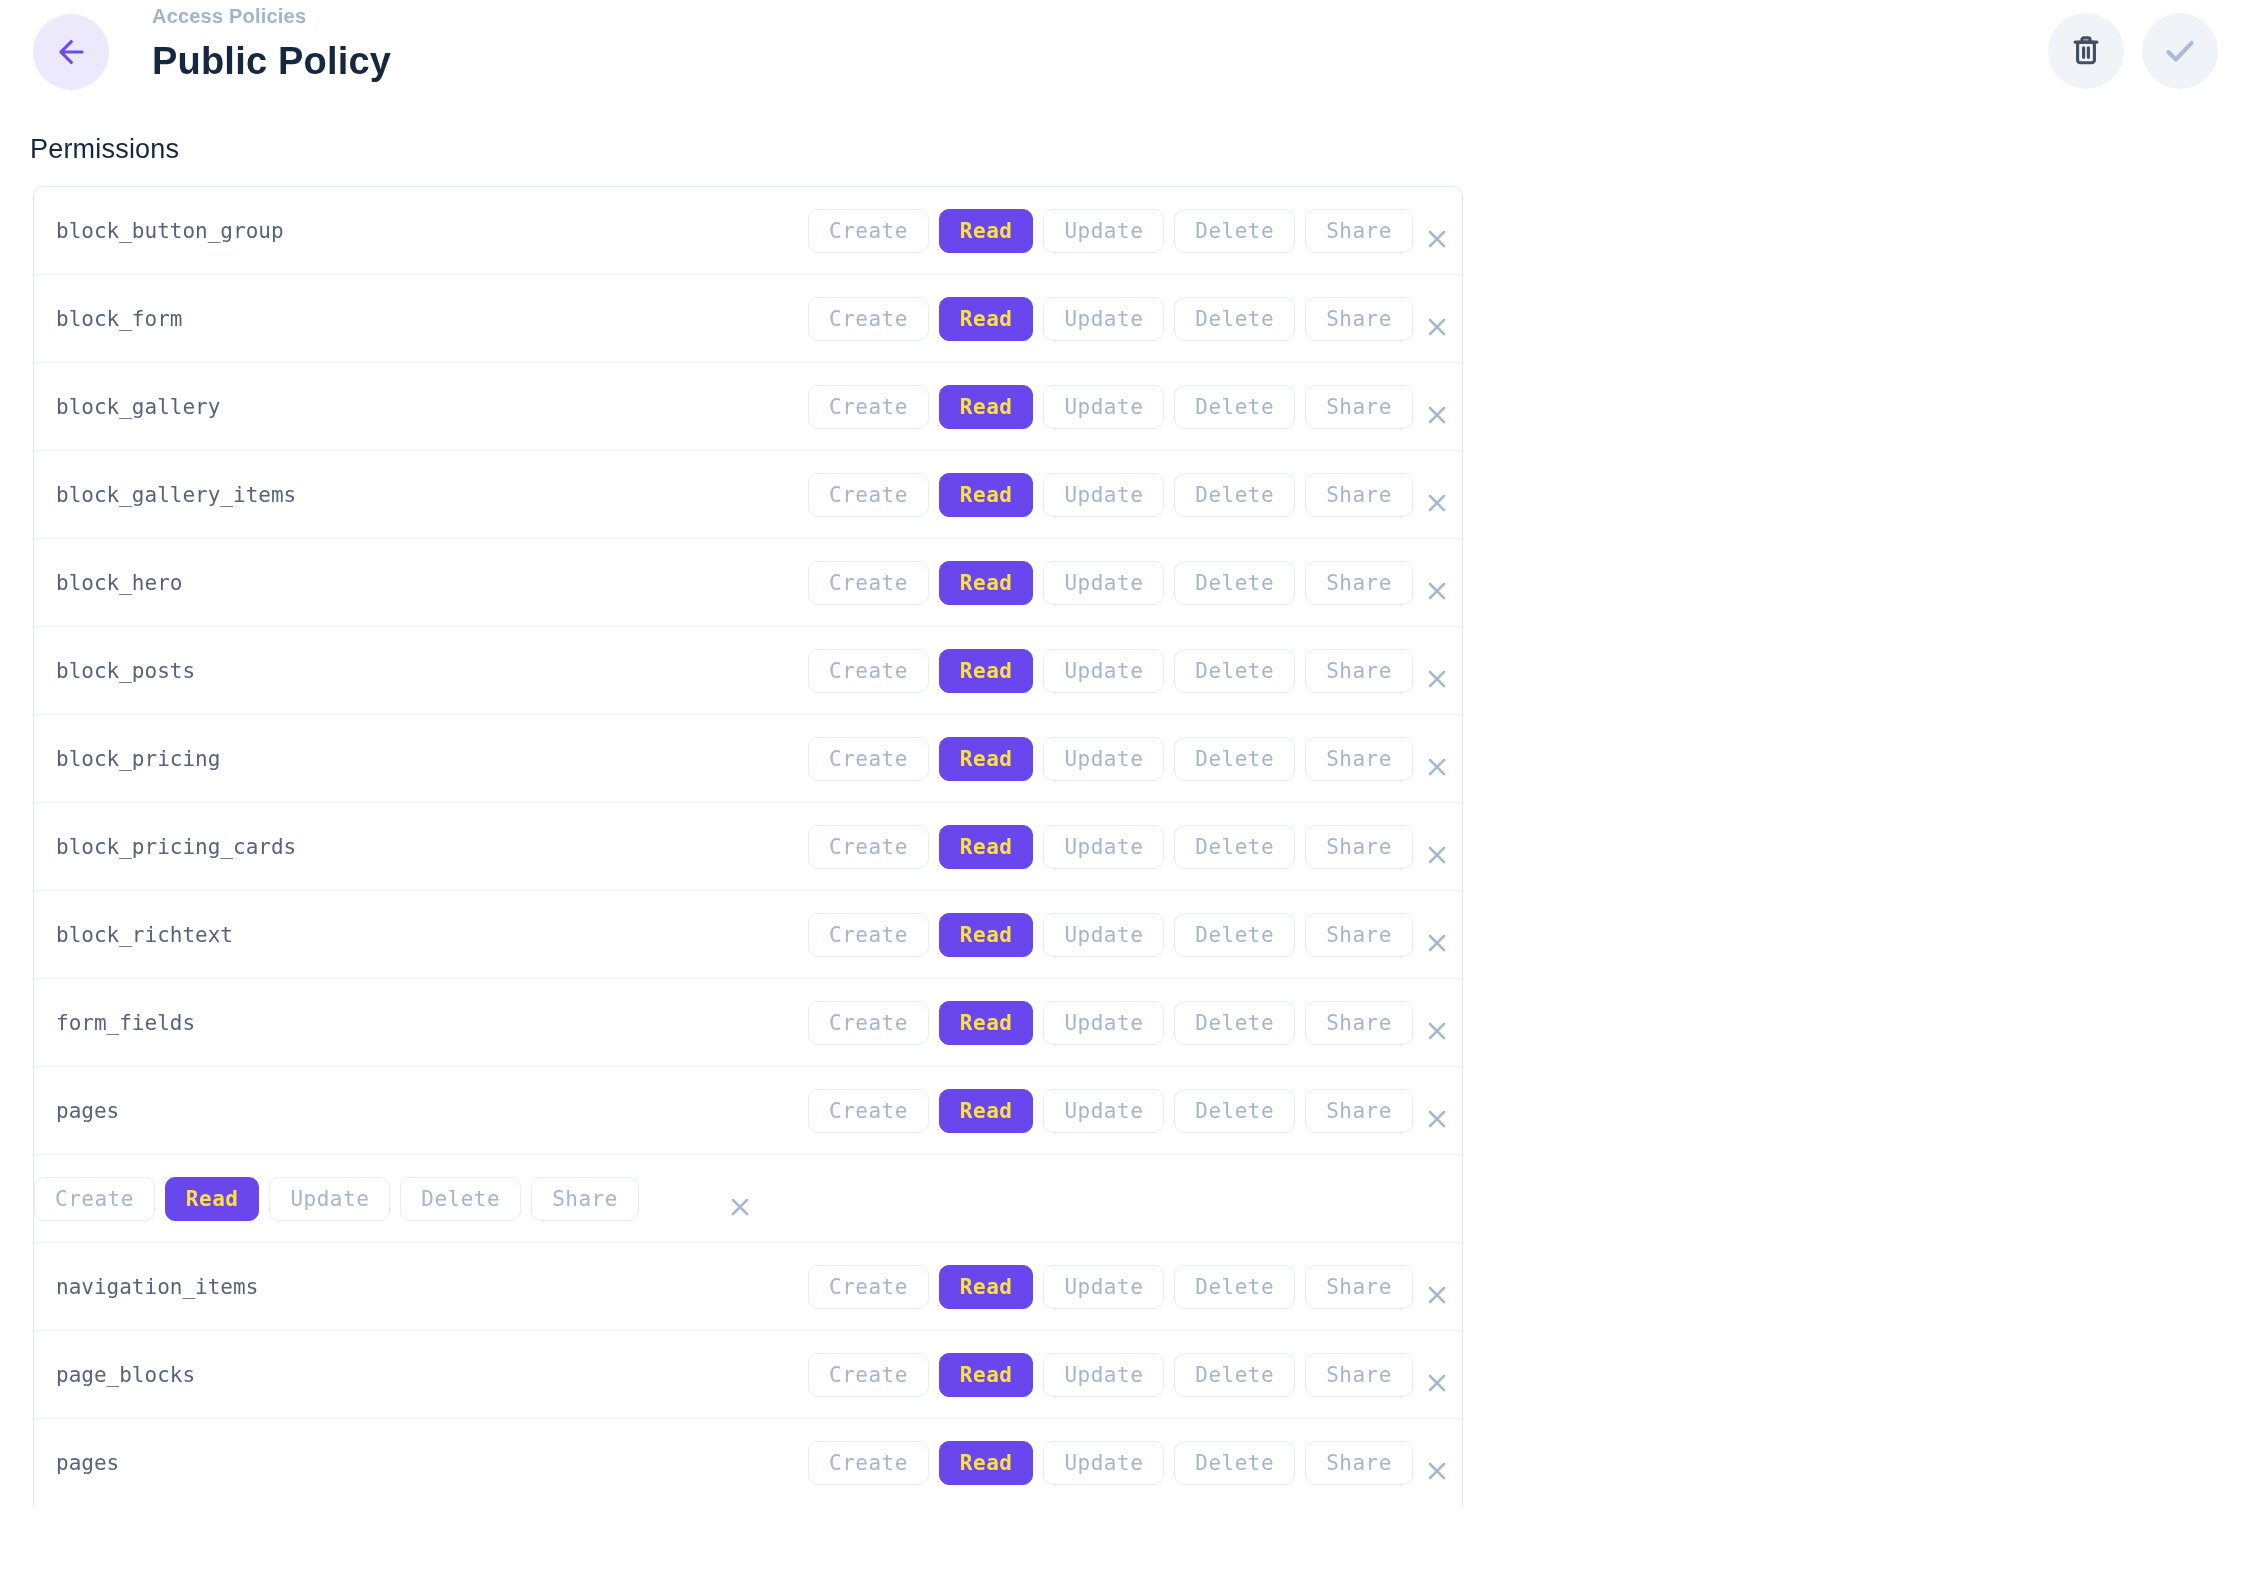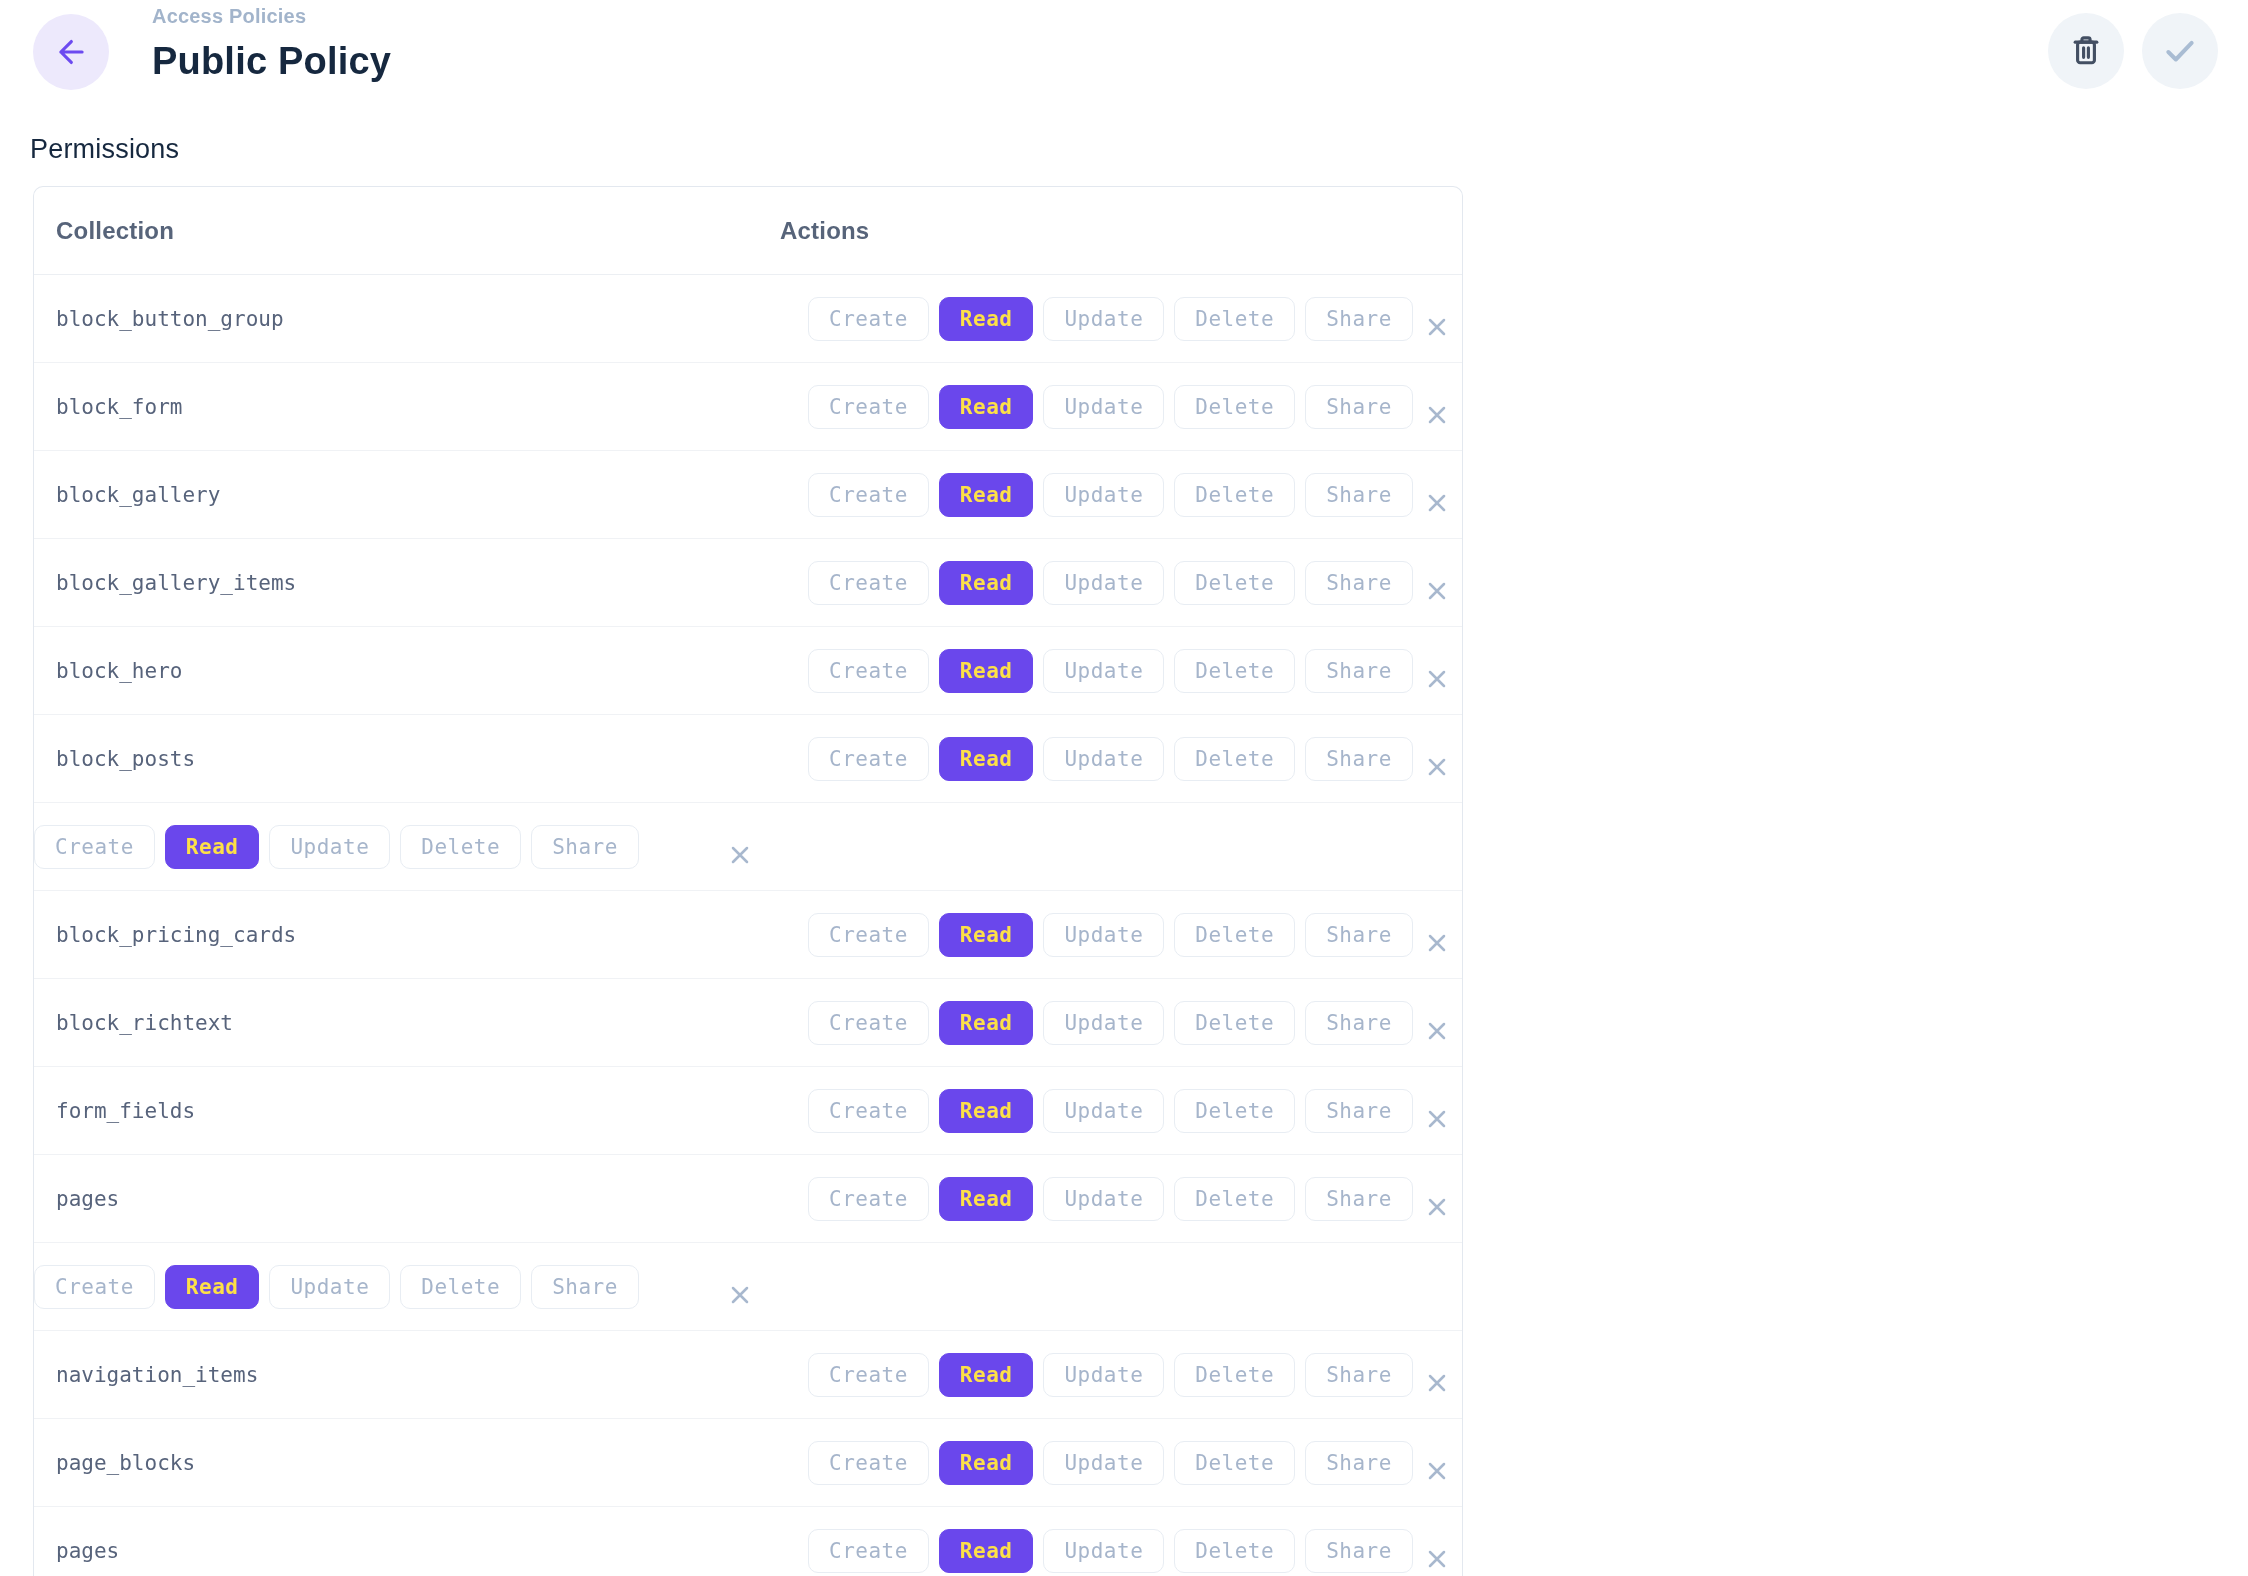--- a/index.html
+++ b/index.html
@@ -103,24 +103,20 @@
   <span style="display:flex;">
     <svg width="40" height="40" viewBox="0 0 24 24" fill="none">
       <path d="M5 12.6l4.5 4.5 9.5-10" stroke="#A9BCD3" stroke-width="2.4" stroke-linecap="round" stroke-linejoin="round"></path>
     </svg>
   </span>
 </button>
 
 <div class="section-label">Permissions</div>
 
 <div class="perm-table">
-  <div class="thead">
-    <div class="th col-collection">Collection</div>
-    <div class="th col-actions">Actions</div>
-  </div>
   <div id="rows-container">
   <div class="trow">
     <div class="cell-collection">block_button_group</div>
     <div class="cell-actions">
       <button class="abtn">Create</button>
           <button class="abtn active">Read</button>
           <button class="abtn">Update</button>
           <button class="abtn">Delete</button>
           <button class="abtn">Share</button>
           <button class="xbtn">
@@ -217,20 +213,21 @@
         <span style="display:flex;">
           <svg width="28" height="28" viewBox="0 0 24 24" fill="none">
             <path d="M6 6l12 12M18 6 6 18" stroke="#A8B8CE" stroke-width="2.2" stroke-linecap="round"></path>
           </svg>
         </span>
       </button>
     </div>
   </div>
 
   <div class="trow">
+    <div class="cell-collection">block_pricing</div>
     <div class="cell-actions">
       <button class="abtn">Create</button>
           <button class="abtn active">Read</button>
           <button class="abtn">Update</button>
           <button class="abtn">Delete</button>
           <button class="abtn">Share</button>
           <button class="xbtn">
         <span style="display:flex;">
           <svg width="28" height="28" viewBox="0 0 24 24" fill="none">
             <path d="M6 6l12 12M18 6 6 18" stroke="#A8B8CE" stroke-width="2.2" stroke-linecap="round"></path>

